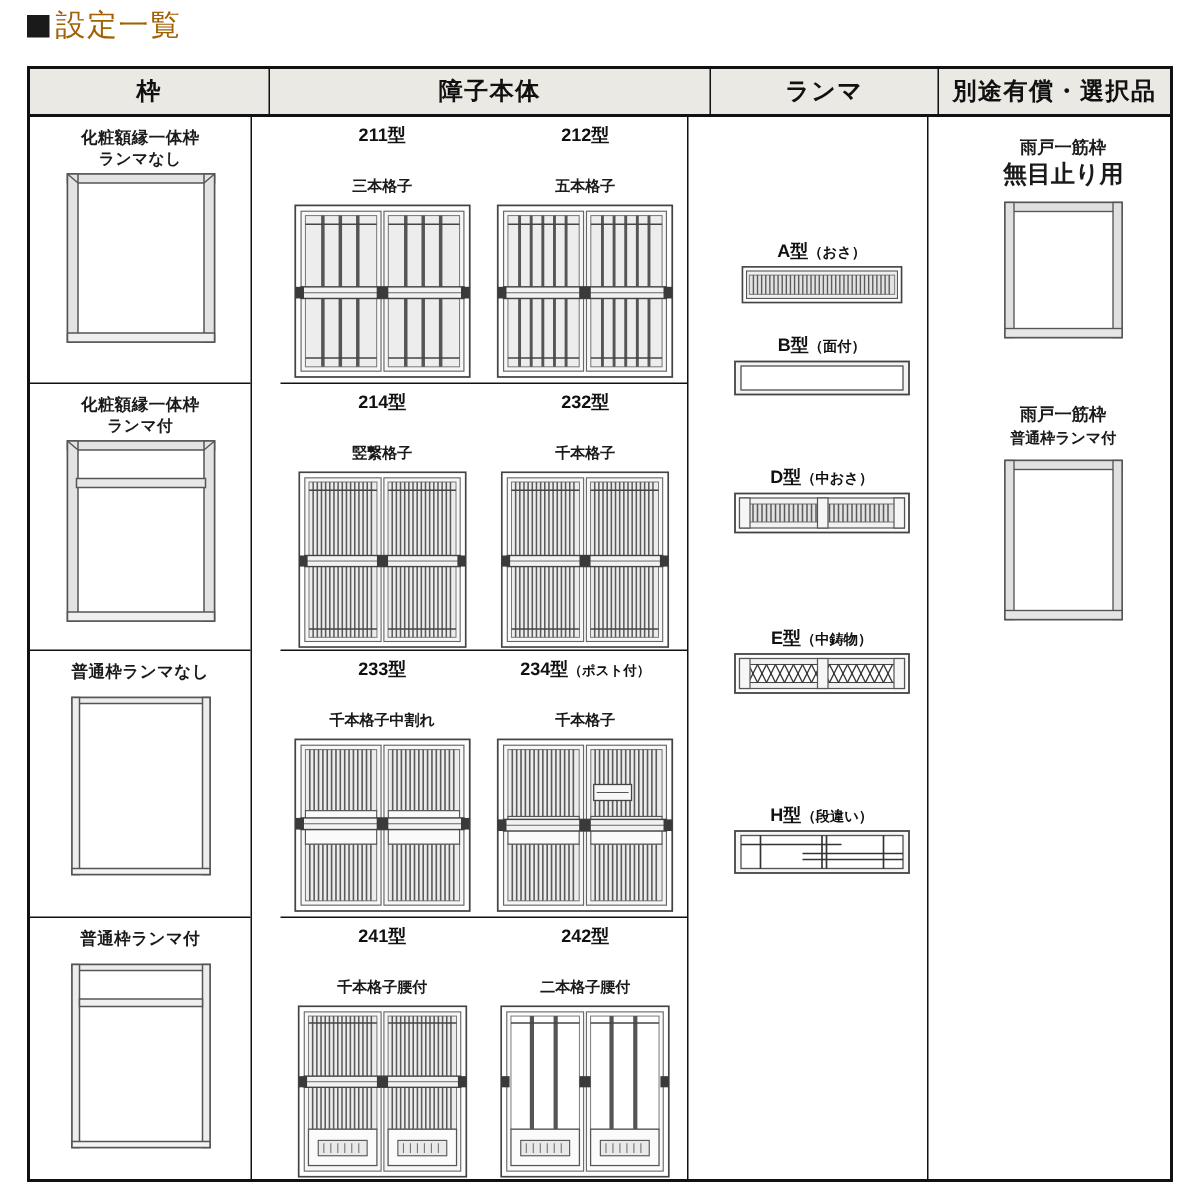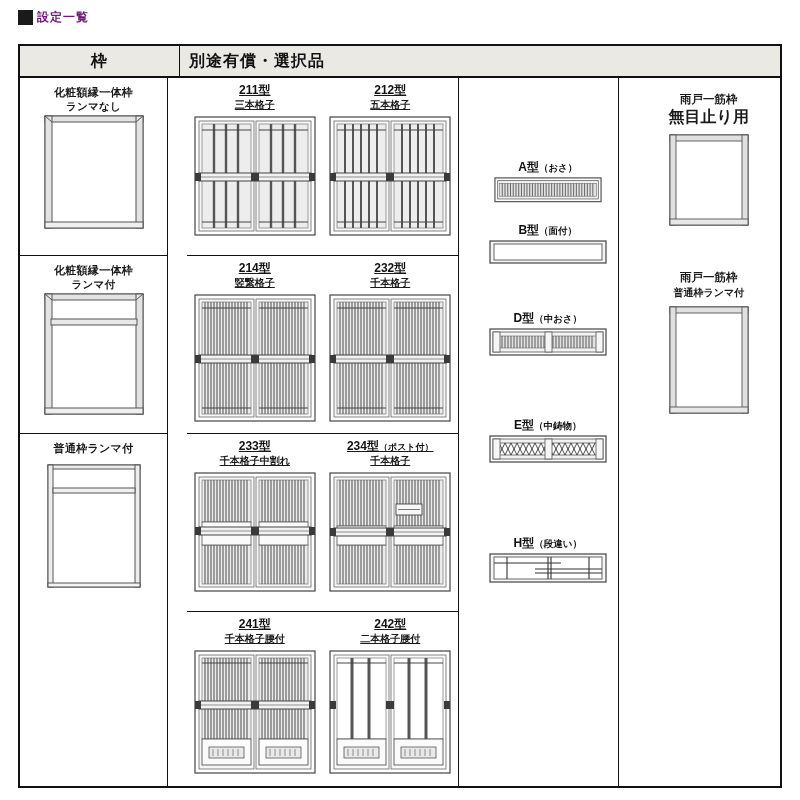--- a/index.html
+++ b/index.html
@@ -17,22 +17,22 @@
   .title-row{
     display:flex;align-items:center;
     padding:10px 0 6px 18px;
     height:30px;box-sizing:border-box;
   }
   .title-marker{
     width:15px;height:15px;background:#1a1a1a;
     display:inline-block;margin-right:4px;
   }
   .title-text{
-    font-size:12px;font-weight:bold;letter-spacing:1px;
-    color:#701a75;line-height:1;
+    font-size:20px;font-weight:normal;letter-spacing:1px;
+    color:#a16207;line-height:1;
   }
 
   
   .tbl{
     position:absolute;left:18px;top:44px;
     width:764px;height:744px;
     border:2px solid #111;
     box-sizing:border-box;
     background:#fff;
   }
@@ -68,31 +68,30 @@
   .lbl{
     font-size:11px;font-weight:bold;text-align:center;
     line-height:1.25;color:#1a1a1a;letter-spacing:.3px;
   }
   .lbl .sub{font-weight:bold;font-size:10.5px;display:block;}
 
   
   .brow{
     box-sizing:border-box;border-bottom:1px solid #111;
     display:flex;
-    text-decoration:underline;
   }
   .brow:last-child{border-bottom:none;}
   .bcell{
     width:50%;box-sizing:border-box;
     display:flex;flex-direction:column;align-items:center;
     padding-top:6px;
   }
   .ttl{font-size:12px;font-weight:bold;line-height:1.15;text-align:center;color:#111;}
   .ttl .paren{font-size:9px;font-weight:bold;}
-  .sub2{font-size:10px;font-weight:bold;text-align:center;color:#1a1a1a;line-height:1.3;}
+  .sub2{font-size:10px;font-weight:bold;text-align:center;color:#1a1a1a;line-height:1.3;margin-top:20px;}
 
   
   .rcell{
     box-sizing:border-box;
     display:flex;flex-direction:column;align-items:center;justify-content:flex-start;
   }
   .rttl{font-size:12px;font-weight:bold;color:#111;line-height:1.2;margin-bottom:3px;}
   .rttl .paren{font-size:9.5px;}
 
   
@@ -111,20 +110,22 @@
 
   <div class="title-row">
     <span class="title-marker"></span>
     <span class="title-text">設定一覧</span>
   </div>
 
   <div class="tbl">
 
     <div class="thead">
       <div class="th c-frame">枠</div>
+      <div class="th c-body">障子本体</div>
+      <div class="th c-ranma">ランマ</div>
       <div class="th c-opt">別途有償・選択品</div>
     </div>
 
     <div class="tbody">
 
       <div class="col c-frame">
 
         <div class="frow" style="height:178px">
           <div class="lbl">
             <span>化粧額縁一体枠</span>
@@ -151,20 +152,32 @@
             <rect x="3" y="3" width="98" height="6" fill="#e3e3e3" stroke="#555" stroke-width="1"></rect>
             <rect x="3" y="3" width="7" height="120" fill="#e3e3e3" stroke="#555" stroke-width="1"></rect>
             <rect x="94" y="3" width="7" height="120" fill="#e3e3e3" stroke="#555" stroke-width="1"></rect>
             <rect x="3" y="117" width="98" height="6" fill="#efefef" stroke="#555" stroke-width="1"></rect>
             <rect x="9" y="28" width="86" height="6" fill="#e8e8e8" stroke="#555" stroke-width="1"></rect>
             <line x1="3" y1="3" x2="10" y2="9" stroke="#555" stroke-width="1"></line>
             <line x1="101" y1="3" x2="94" y2="9" stroke="#555" stroke-width="1"></line>
           </svg>
         </div>
 
+        <div class="frow" style="height:178px">
+          <div class="lbl">
+            <span>普通枠ランマなし</span>
+          </div>
+          <svg width="100" height="126" viewBox="0 0 100 126" style="margin-top:6px">
+            <rect x="4" y="3" width="92" height="118" fill="#fff" stroke="#555" stroke-width="1"></rect>
+            <rect x="4" y="3" width="92" height="4" fill="#ededed" stroke="#555" stroke-width="1"></rect>
+            <rect x="4" y="3" width="5" height="118" fill="#ededed" stroke="#555" stroke-width="1"></rect>
+            <rect x="91" y="3" width="5" height="118" fill="#ededed" stroke="#555" stroke-width="1"></rect>
+            <rect x="4" y="117" width="92" height="4" fill="#f4f4f4" stroke="#555" stroke-width="1"></rect>
+          </svg>
+        </div>
 
         <div class="frow" style="height:176px">
           <div class="lbl">
             <span>普通枠ランマ付</span>
           </div>
           <svg width="100" height="130" viewBox="0 0 100 130" style="margin-top:6px">
             <rect x="4" y="3" width="92" height="122" fill="#fff" stroke="#555" stroke-width="1"></rect>
             <rect x="4" y="3" width="92" height="4" fill="#ededed" stroke="#555" stroke-width="1"></rect>
             <rect x="4" y="3" width="5" height="122" fill="#ededed" stroke="#555" stroke-width="1"></rect>
             <rect x="91" y="3" width="5" height="122" fill="#ededed" stroke="#555" stroke-width="1"></rect>

